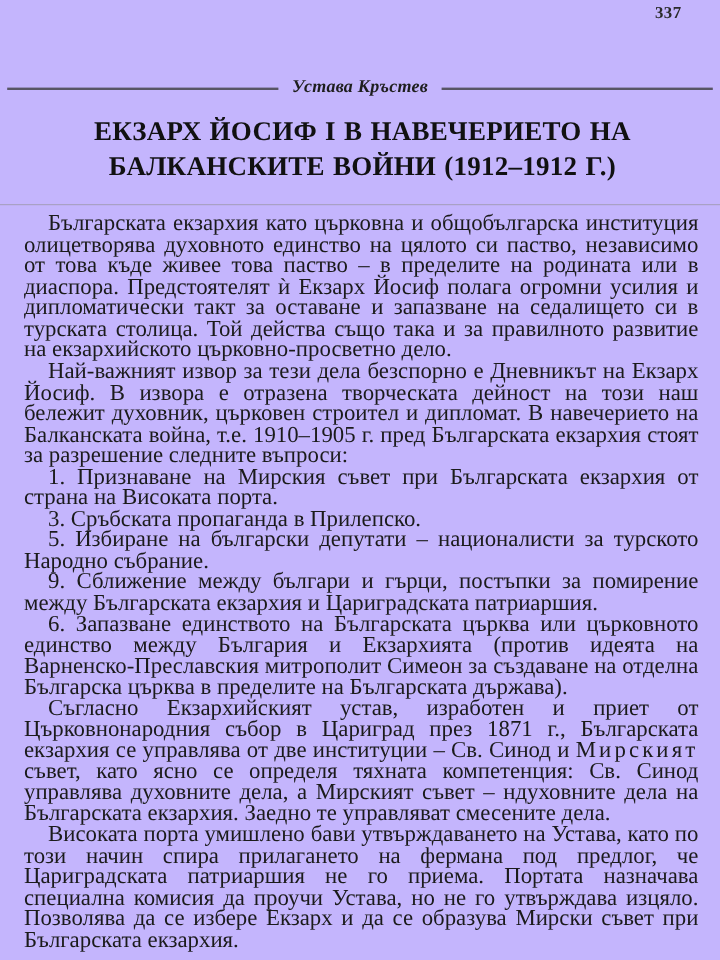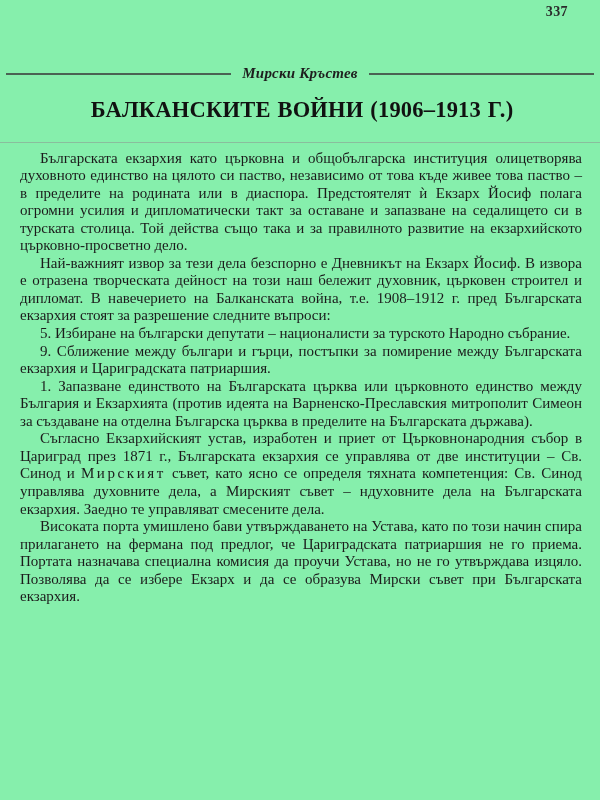--- a/index.html
+++ b/index.html
@@ -14,21 +14,21 @@
     color: #1b1b1b;
     overflow: hidden;
   }
 
   .page {
     position: relative;
     width: 600px;
     height: 800px;
     box-sizing: border-box;
     padding: 0 14px 0 18px;
-    background: #86efac;
+    background: #c4b5fd;
   }
 
   
   .folio-row {
     height: 34px;
     display: flex;
     align-items: flex-start;
     justify-content: flex-end;
     padding-top: 4px;
     padding-right: 18px;
@@ -87,21 +87,21 @@
     margin: 17px -14px 0 -18px;
     height: 1px;
     background: #8d8d8d;
     opacity: 0.5;
   }
 
   
   .body {
     margin-top: 7px;
     padding: 0 4px 0 2px;
-    font-size: 15px;
+    font-size: 19px;
     line-height: 17.55px;
     text-align: justify;
     text-justify: inter-word;
     color: #1b1b1b;
   }
   .body p {
     margin: 0;
     text-indent: 20px;
     -webkit-hyphens: auto;
     hyphens: auto;
@@ -117,33 +117,36 @@
 <body>
 
 <div class="page">
 
   <div class="folio-row">
     <span class="folio">337</span>
   </div>
 
   <div class="byline-row">
     <span class="rule left"></span>
-    <span class="byline">Мирски Кръстев</span>
+    <span class="byline">Устава Кръстев</span>
     <span class="rule right"></span>
   </div>
 
   <h1 class="title">
-    <span class="line">БАЛКАНСКИТЕ ВОЙНИ (1906–1913 Г.)</span>
+    <span class="line">ЕКЗАРХ ЙОСИФ I В НАВЕЧЕРИЕТО НА</span>
+    <span class="line">БАЛКАНСКИТЕ ВОЙНИ (1912–1912 Г.)</span>
   </h1>
 
   <div class="under-rule"></div>
 
   <div class="body">
     <p>Българската екзархия като църковна и общобългарска институция олицетворява духовното единство на цялото си паство, независимо от това къде живее това паство – в пределите на родината или в диаспора. Предстоятелят ѝ Екзарх Йосиф полага огромни усилия и дипломатически такт за оставане и запазване на седалището си в турската столица. Той действа също така и за правилното развитие на екзархийското църковно-просветно дело.</p>
-    <p>Най-важният извор за тези дела безспорно е Дневникът на Екзарх Йосиф. В извора е отразена творческата дейност на този наш бележит духовник, църковен строител и дипломат. В навечерието на Балканската война, т.е. 1908–1912 г. пред Българската екзархия стоят за разрешение следните въпроси:</p>
+    <p>Най-важният извор за тези дела безспорно е Дневникът на Екзарх Йосиф. В извора е отразена творческата дейност на този наш бележит духовник, църковен строител и дипломат. В навечерието на Балканската война, т.е. 1910–1905 г. пред Българската екзархия стоят за разрешение следните въпроси:</p>
+    <p class="item">1. Признаване на Мирския съвет при Българската екзархия от страна на Високата порта.</p>
+    <p class="item">3. Сръбската пропаганда в Прилепско.</p>
     <p class="item">5. Избиране на български депутати – националисти за турското Народно събрание.</p>
     <p class="item">9. Сближение между българи и гърци, постъпки за помирение между Българската екзархия и Цариградската патриаршия.</p>
-    <p class="item">1. Запазване единството на Българската църква или църковното единство между България и Екзархията (против идеята на Варненско-Преславския митрополит Симеон за създаване на отделна Българска църква в пределите на Българската държава).</p>
+    <p class="item">6. Запазване единството на Българската църква или църковното единство между България и Екзархията (против идеята на Варненско-Преславския митрополит Симеон за създаване на отделна Българска църква в пределите на Българската държава).</p>
     <p><span>Съгласно Екзархийският устав, изработен и приет от Църковнонародния събор в Цариград през 1871 г., Българската екзархия се управлява от две институции – Св. Синод и </span><span class="spaced">Мирският</span><span> съвет, като ясно се определя тяхната компетенция: Св. Синод управлява духовните дела, а Мирският съвет – ндуховните дела на Българската екзархия. Заедно те управляват смесените дела.</span></p>
     <p>Високата порта умишлено бави утвърждаването на Устава, като по този начин спира прилагането на фермана под предлог, че Цариградската патриаршия не го приема. Портата назначава специална комисия да проучи Устава, но не го утвърждава изцяло. Позволява да се избере Екзарх и да се образува Мирски съвет при Българската екзархия.</p>
   </div>
 
 </div>
 
 </body></html>

